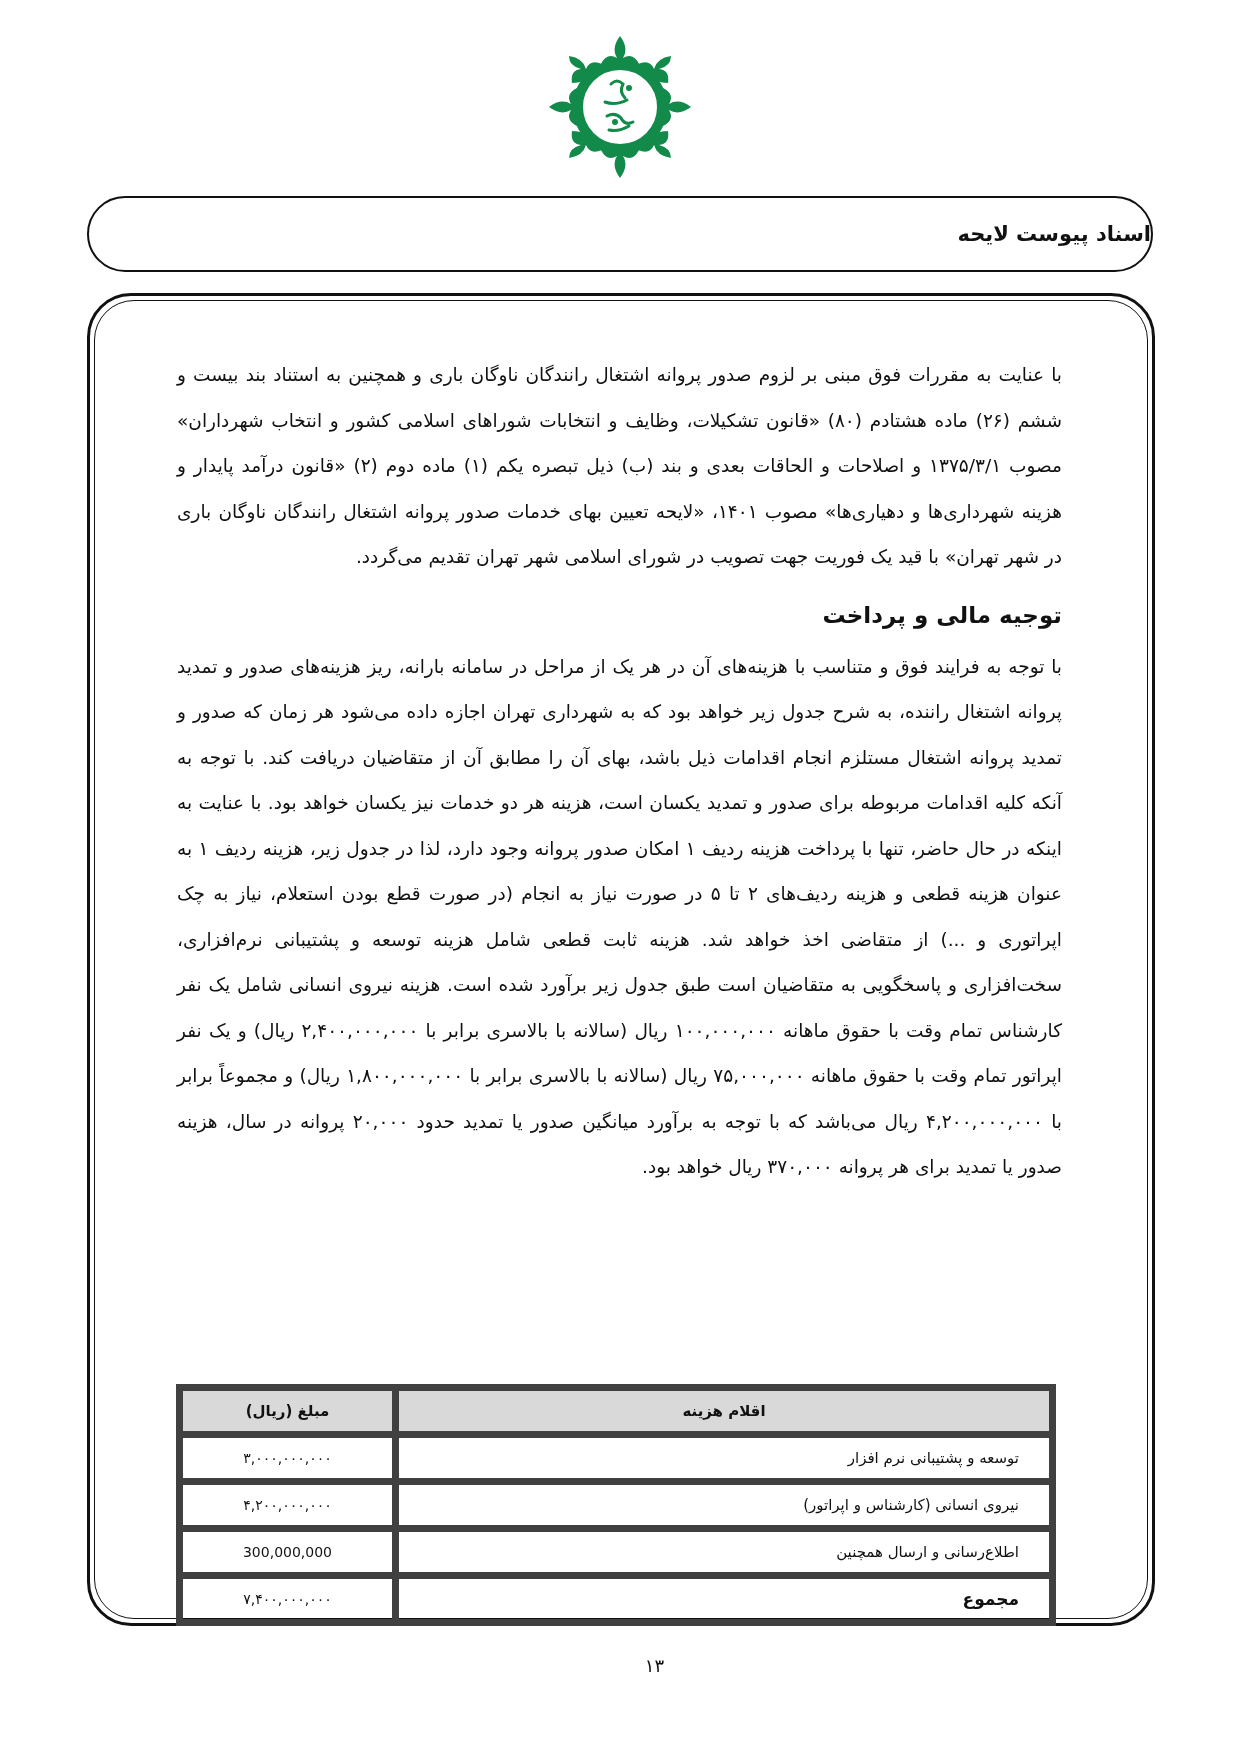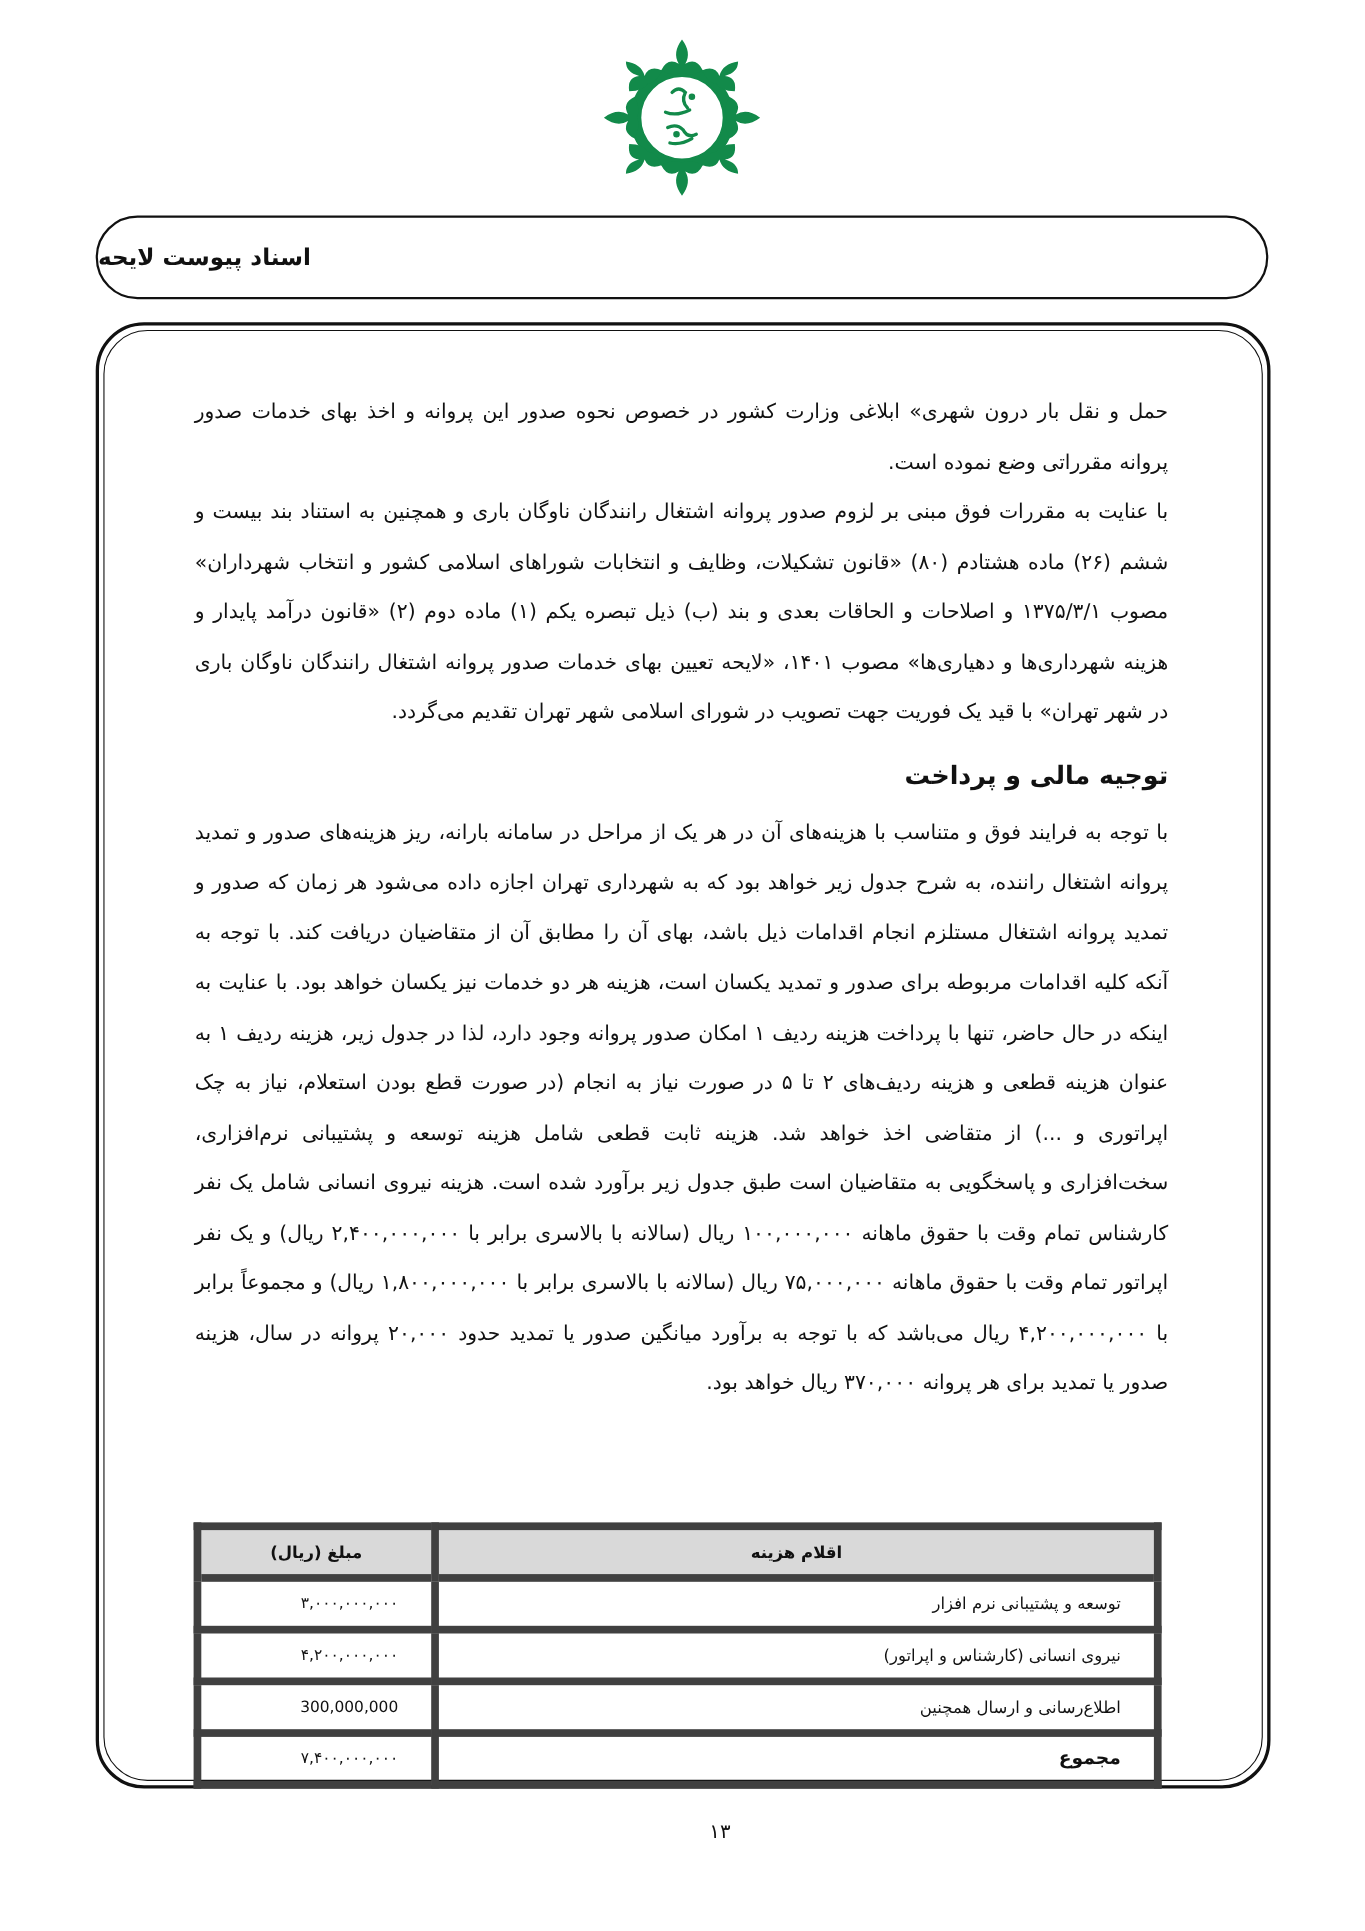--- a/index.html
+++ b/index.html
@@ -6,21 +6,21 @@
     body {
       width: 1241px; height: 1755px; position: relative; overflow: hidden;
       font-family: "DejaVu Sans", "Liberation Sans", sans-serif; color: #111;
     }
     .logo {
       position: absolute; left: 545px; top: 32px; width: 150px; height: 150px;
     }
     .title-box {
       position: absolute; left: 87px; top: 196px; width: 1066px; height: 76px;
       border: 2px solid #111; border-radius: 38px; box-sizing: border-box;
-      display: flex; align-items: center; justify-content: flex-start;
+      display: flex; align-items: center; justify-content: flex-end;
     }
     .title-box span { font-size: 21px; font-weight: bold; direction: rtl; }
     .frame-outer {
       position: absolute; left: 87px; top: 293px; width: 1068px; height: 1333px;
       border: 3px solid #111; border-radius: 44px; box-sizing: border-box;
     }
     .frame-inner {
       position: absolute; left: 4px; top: 4px; right: 4px; bottom: 4px;
       border: 1.5px solid #111; border-radius: 40px;
     }
@@ -36,21 +36,21 @@
       position: absolute; left: 176px; top: 1384px; width: 880px;
       border-collapse: collapse; direction: rtl; font-size: 15px;
       border: 3px solid #111;
     }
     table.cost td, table.cost th {
       border: 7px solid #404040; height: 40px; padding: 0 30px;
     }
     table.cost th { background: #d9d9d9; font-weight: bold; text-align: center; font-size: 15px; border-bottom: 1.5px solid #111; }
     table.cost th.item-col { width: 590px; }
     table.cost td.item { text-align: right; margin-top: 28px; }
-    table.cost td.amount { text-align: right; direction: ltr; font-size: 14px; }
+    table.cost td.amount { text-align: center; direction: ltr; font-size: 14px; }
     table.cost tr.total td { border-top: 4px double #111; height: 40px; }
     table.cost tr.total td.item { font-weight: bold; font-size: 17px; }
     .page-number {
       position: absolute; left: 0; width: 1241px; top: 1655px; text-align: center;
       font-size: 18px; direction: rtl; padding-left: 34px;
     }
   </style>
 </head>
 <body>
 
@@ -82,21 +82,20 @@
 
 <div class="title-box">
   <span>اسناد پیوست لایحه</span>
 </div>
 
 <div class="frame-outer">
   <div class="frame-inner"></div>
 </div>
 
 <div class="content">
-  <p>حمل و نقل بار درون شهری» ابلاغی وزارت کشور در خصوص نحوه صدور این پروانه و اخذ بهای خدمات صدور پروانه مقرراتی وضع نموده است.</p>
   <p>با عنایت به مقررات فوق مبنی بر لزوم صدور پروانه اشتغال رانندگان ناوگان باری و همچنین به استناد بند بیست و ششم (۲۶) ماده هشتادم (۸۰) «قانون تشکیلات، وظایف و انتخابات شوراهای اسلامی کشور و انتخاب شهرداران» مصوب ۱۳۷۵/۳/۱ و اصلاحات و الحاقات بعدی و بند (ب) ذیل تبصره یکم (۱) ماده دوم (۲) «قانون درآمد پایدار و هزینه شهرداری‌ها و دهیاری‌ها» مصوب ۱۴۰۱، «لایحه تعیین بهای خدمات صدور پروانه اشتغال رانندگان ناوگان باری در شهر تهران» با قید یک فوریت جهت تصویب در شورای اسلامی شهر تهران تقدیم می‌گردد.</p>
   <h2>توجیه مالی و پرداخت</h2>
   <p>با توجه به فرایند فوق و متناسب با هزینه‌های آن در هر یک از مراحل در سامانه بارانه، ریز هزینه‌های صدور و تمدید پروانه اشتغال راننده، به شرح جدول زیر خواهد بود که به شهرداری تهران اجازه داده می‌شود هر زمان که صدور و تمدید پروانه اشتغال مستلزم انجام اقدامات ذیل باشد، بهای آن را مطابق آن از متقاضیان دریافت کند. با توجه به آنکه کلیه اقدامات مربوطه برای صدور و تمدید یکسان است، هزینه هر دو خدمات نیز یکسان خواهد بود. با عنایت به اینکه در حال حاضر، تنها با پرداخت هزینه ردیف ۱ امکان صدور پروانه وجود دارد، لذا در جدول زیر، هزینه ردیف ۱ به عنوان هزینه قطعی و هزینه ردیف‌های ۲ تا ۵ در صورت نیاز به انجام (در صورت قطع بودن استعلام، نیاز به چک اپراتوری و ...) از متقاضی اخذ خواهد شد. هزینه ثابت قطعی شامل هزینه توسعه و پشتیبانی نرم‌افزاری، سخت‌افزاری و پاسخگویی به متقاضیان است طبق جدول زیر برآورد شده است. هزینه نیروی انسانی شامل یک نفر کارشناس تمام وقت با حقوق ماهانه ۱۰۰,۰۰۰,۰۰۰ ریال (سالانه با بالاسری برابر با ۲,۴۰۰,۰۰۰,۰۰۰ ریال) و یک نفر اپراتور تمام وقت با حقوق ماهانه ۷۵,۰۰۰,۰۰۰ ریال (سالانه با بالاسری برابر با ۱,۸۰۰,۰۰۰,۰۰۰ ریال) و مجموعاً برابر با ۴,۲۰۰,۰۰۰,۰۰۰ ریال می‌باشد که با توجه به برآورد میانگین صدور یا تمدید حدود ۲۰,۰۰۰ پروانه در سال، هزینه صدور یا تمدید برای هر پروانه ۳۷۰,۰۰۰ ریال خواهد بود.</p>
 </div>
 
 <table class="cost">
   <thead>
     <tr>
       <th class="item-col">اقلام هزینه</th>
       <th>مبلغ (ریال)</th>

